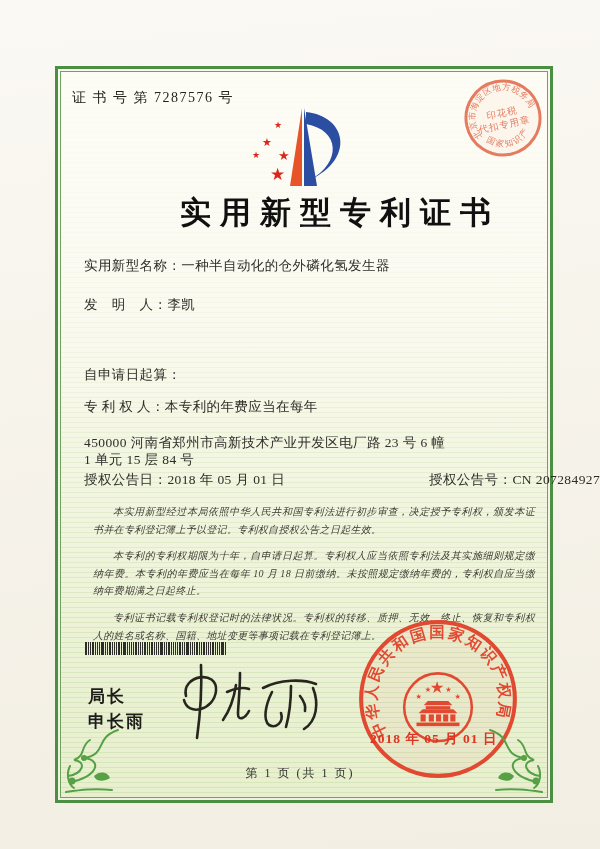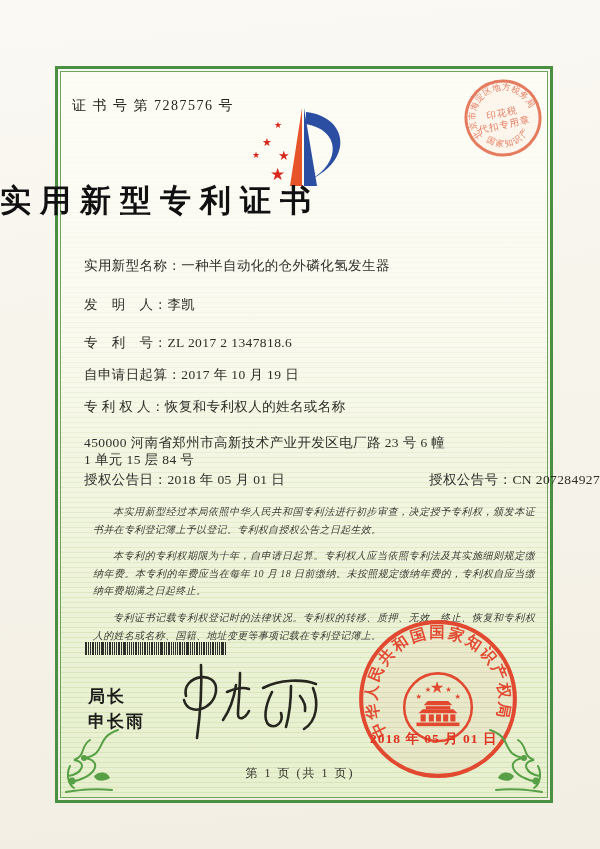--- a/index.html
+++ b/index.html
@@ -27,26 +27,26 @@
     position:absolute;left:0;top:0;right:0;bottom:0;
     background:repeating-linear-gradient(180deg,
       rgba(139,184,96,0.20) 0px,rgba(139,184,96,0.20) 1px,
       rgba(139,184,96,0) 1px,rgba(139,184,96,0) 5px);
   }
   .fade{
     position:absolute;left:0;top:0;right:0;bottom:0;
     background:linear-gradient(180deg,rgba(253,252,245,0.95) 0%,rgba(253,252,245,0.75) 28%,rgba(250,250,238,0.35) 52%,rgba(250,250,238,0.05) 78%);
   }
   .cert-no{
-    position:absolute;left:72px;top:97px;
+    position:absolute;left:72px;top:89px;
     font-size:14px;color:#24241f;letter-spacing:1.5px;
   }
   .logo{position:absolute;left:238px;top:100px;width:130px;height:90px;}
   .title{
-    position:absolute;left:0;top:180px;width:500px;text-align:left;
+    position:absolute;left:0;top:192px;width:500px;text-align:right;
     font-size:31px;font-weight:bold;letter-spacing:9px;color:#101010;
   }
   .field-row{
     position:absolute;left:84px;right:58px;display:flex;
     font-size:13.5px;color:#2e2e28;letter-spacing:0.4px;line-height:17px;
   }
   .field-label{flex:0 0 76px;white-space:nowrap;}
   .field-value{flex:1;}
   .grant-right{position:absolute;left:345px;top:0;white-space:nowrap;display:flex;}
   .paras{position:absolute;left:84px;right:56px;top:494px;}
@@ -103,31 +103,26 @@
   <div class="title">实用新型专利证书</div>
 
   <div class="field-row" style="top:296px">
     <span class="field-label">发　明　人：</span>
     <span class="field-value">李凯</span>
   </div>
   <div class="field-row" style="top:257px">
     <span class="field-label">实用新型名称：</span>
     <span class="field-value">一种半自动化的仓外磷化氢发生器</span>
   </div>
-  <div class="field-row" style="top:334px">
-    <span class="field-label">专　利　号：</span>
-    <span class="field-value">ZL 2017 2 1347818.6</span>
-  </div>
   <div class="field-row" style="top:366px">
     <span class="field-label">自申请日起算：</span>
-    <span class="field-value">2017 年 10 月 19 日</span>
   </div>
   <div class="field-row" style="top:398px">
     <span class="field-label">专 利 权 人：</span>
-    <span class="field-value">恢复和专利权人的姓名或名称</span>
+    <span class="field-value">本专利的年费应当在每年</span>
   </div>
   <div class="field-row" style="top:434px">
     <span class="field-value">
       <span>450000 河南省郑州市高新技术产业开发区电厂路 23 号 6 幢</span><br>
       <span>1 单元 15 层 84 号</span>
     </span>
   </div>
   <div class="field-row" style="top:471px">
     <span class="field-label">授权公告日：</span>
     <span class="field-value">2018 年 05 月 01 日</span>

